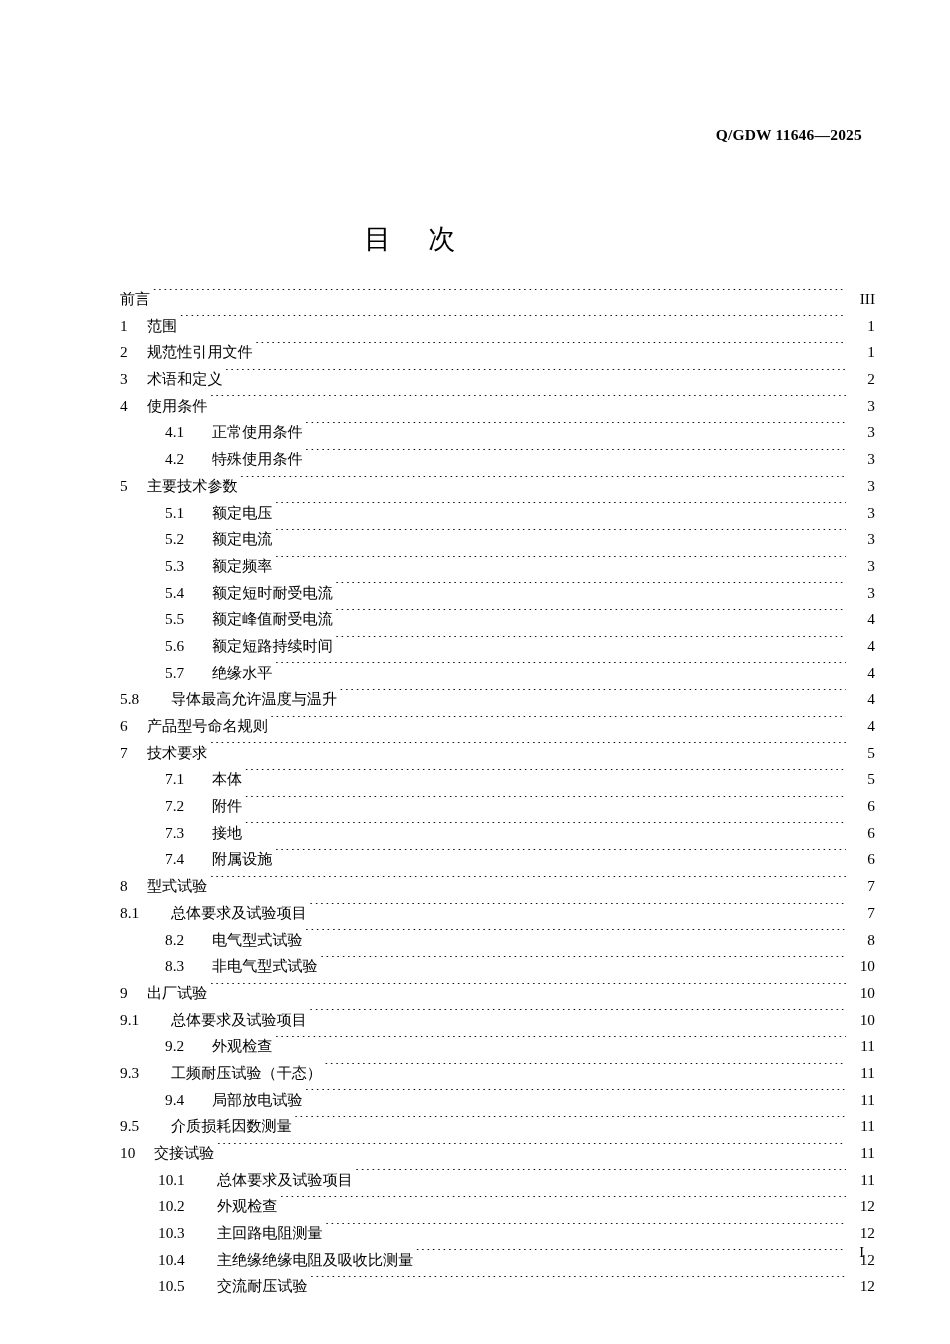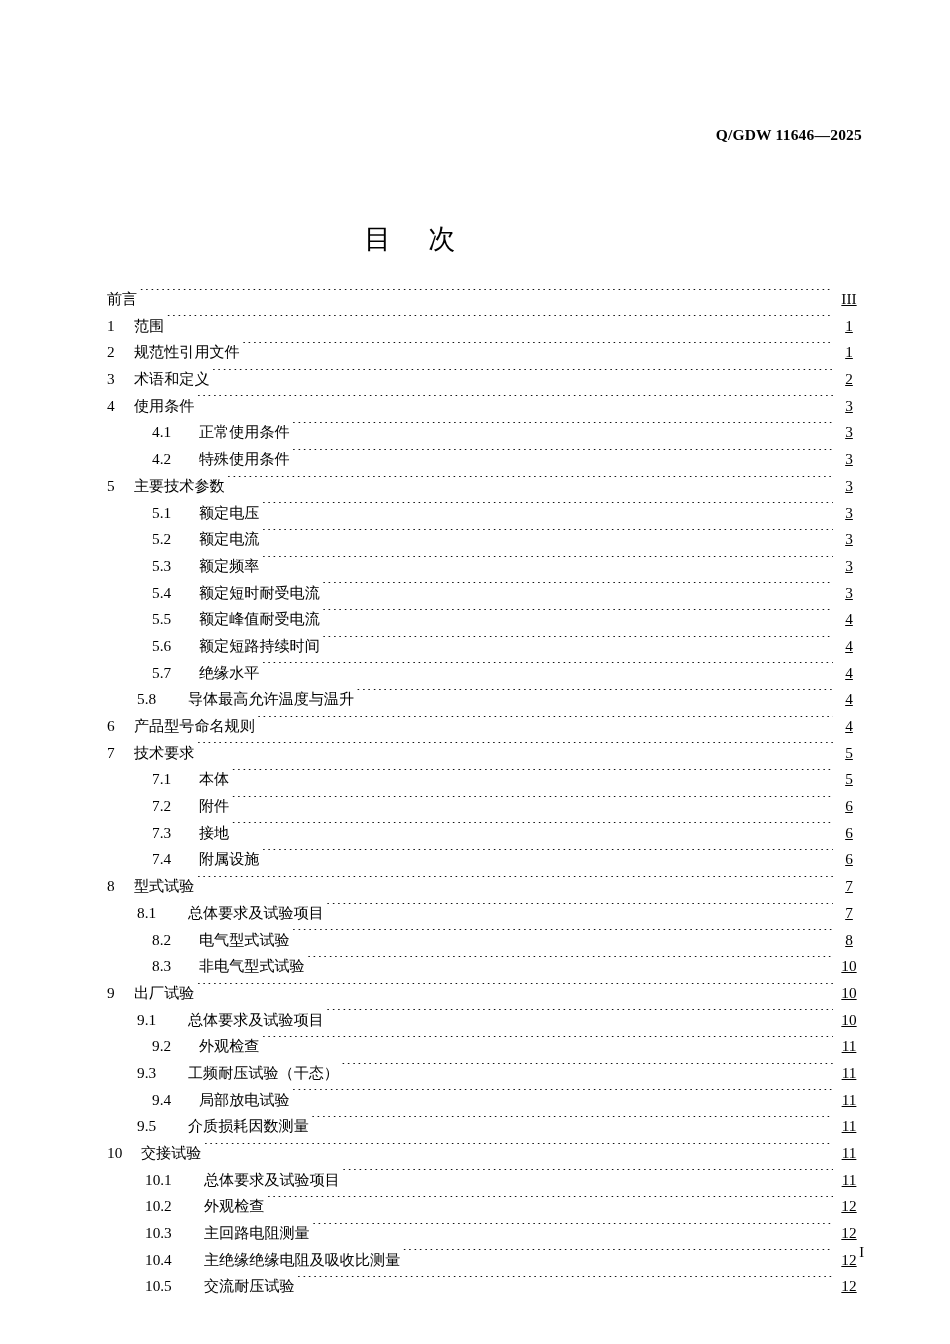--- a/index.html
+++ b/index.html
@@ -49,21 +49,21 @@
     font-size: 27px;
     font-weight: normal;
     letter-spacing: 0.5px;
     white-space: pre;
   }
 
   
   .toc {
     position: absolute;
     top: 286px;
-    left: 107px;
+    left: 120px;
     width: 755px;
   }
 
   .toc-row {
     display: flex;
     align-items: baseline;
     height: 26.7px;
     font-size: 15.3px;
     line-height: 26.7px;
     white-space: nowrap;
@@ -100,41 +100,40 @@
     white-space: nowrap;
     position: absolute;
     left: 0;
     bottom: 0.04em;
     width: 1400px;
   }
 
   .toc-page {
     flex: 0 0 auto;
     width: 26px;
-    text-align: center;
+    text-align: right;
     font-family: "Liberation Serif", "DejaVu Serif", serif;
     font-size: 15.3px;
     padding-left: 2px;
-    text-decoration: underline;
   }
 
   
   .lvl-front .toc-num { width: 0; }
   .lvl-front .toc-label { padding-left: 0; }
 
   .lvl-1 .toc-num { width: 22px; }
   .lvl-1 .toc-label { padding-left: 5px; }
 
   .lvl-1w .toc-num { width: 30px; }
   .lvl-1w .toc-label { padding-left: 4px; }
 
   .lvl-2 .toc-num { width: 38px; margin-left: 45px; }
   .lvl-2 .toc-label { padding-left: 9px; }
 
-  .lvl-2b .toc-num { width: 38px; margin-left: 30px; }
+  .lvl-2b .toc-num { width: 38px; }
   .lvl-2b .toc-label { padding-left: 13px; }
 
   .lvl-2w .toc-num { width: 50px; margin-left: 38px; }
   .lvl-2w .toc-label { padding-left: 9px; }
 
   
   .doc-footer {
     position: absolute;
     top: 1244px;
     left: 0;

